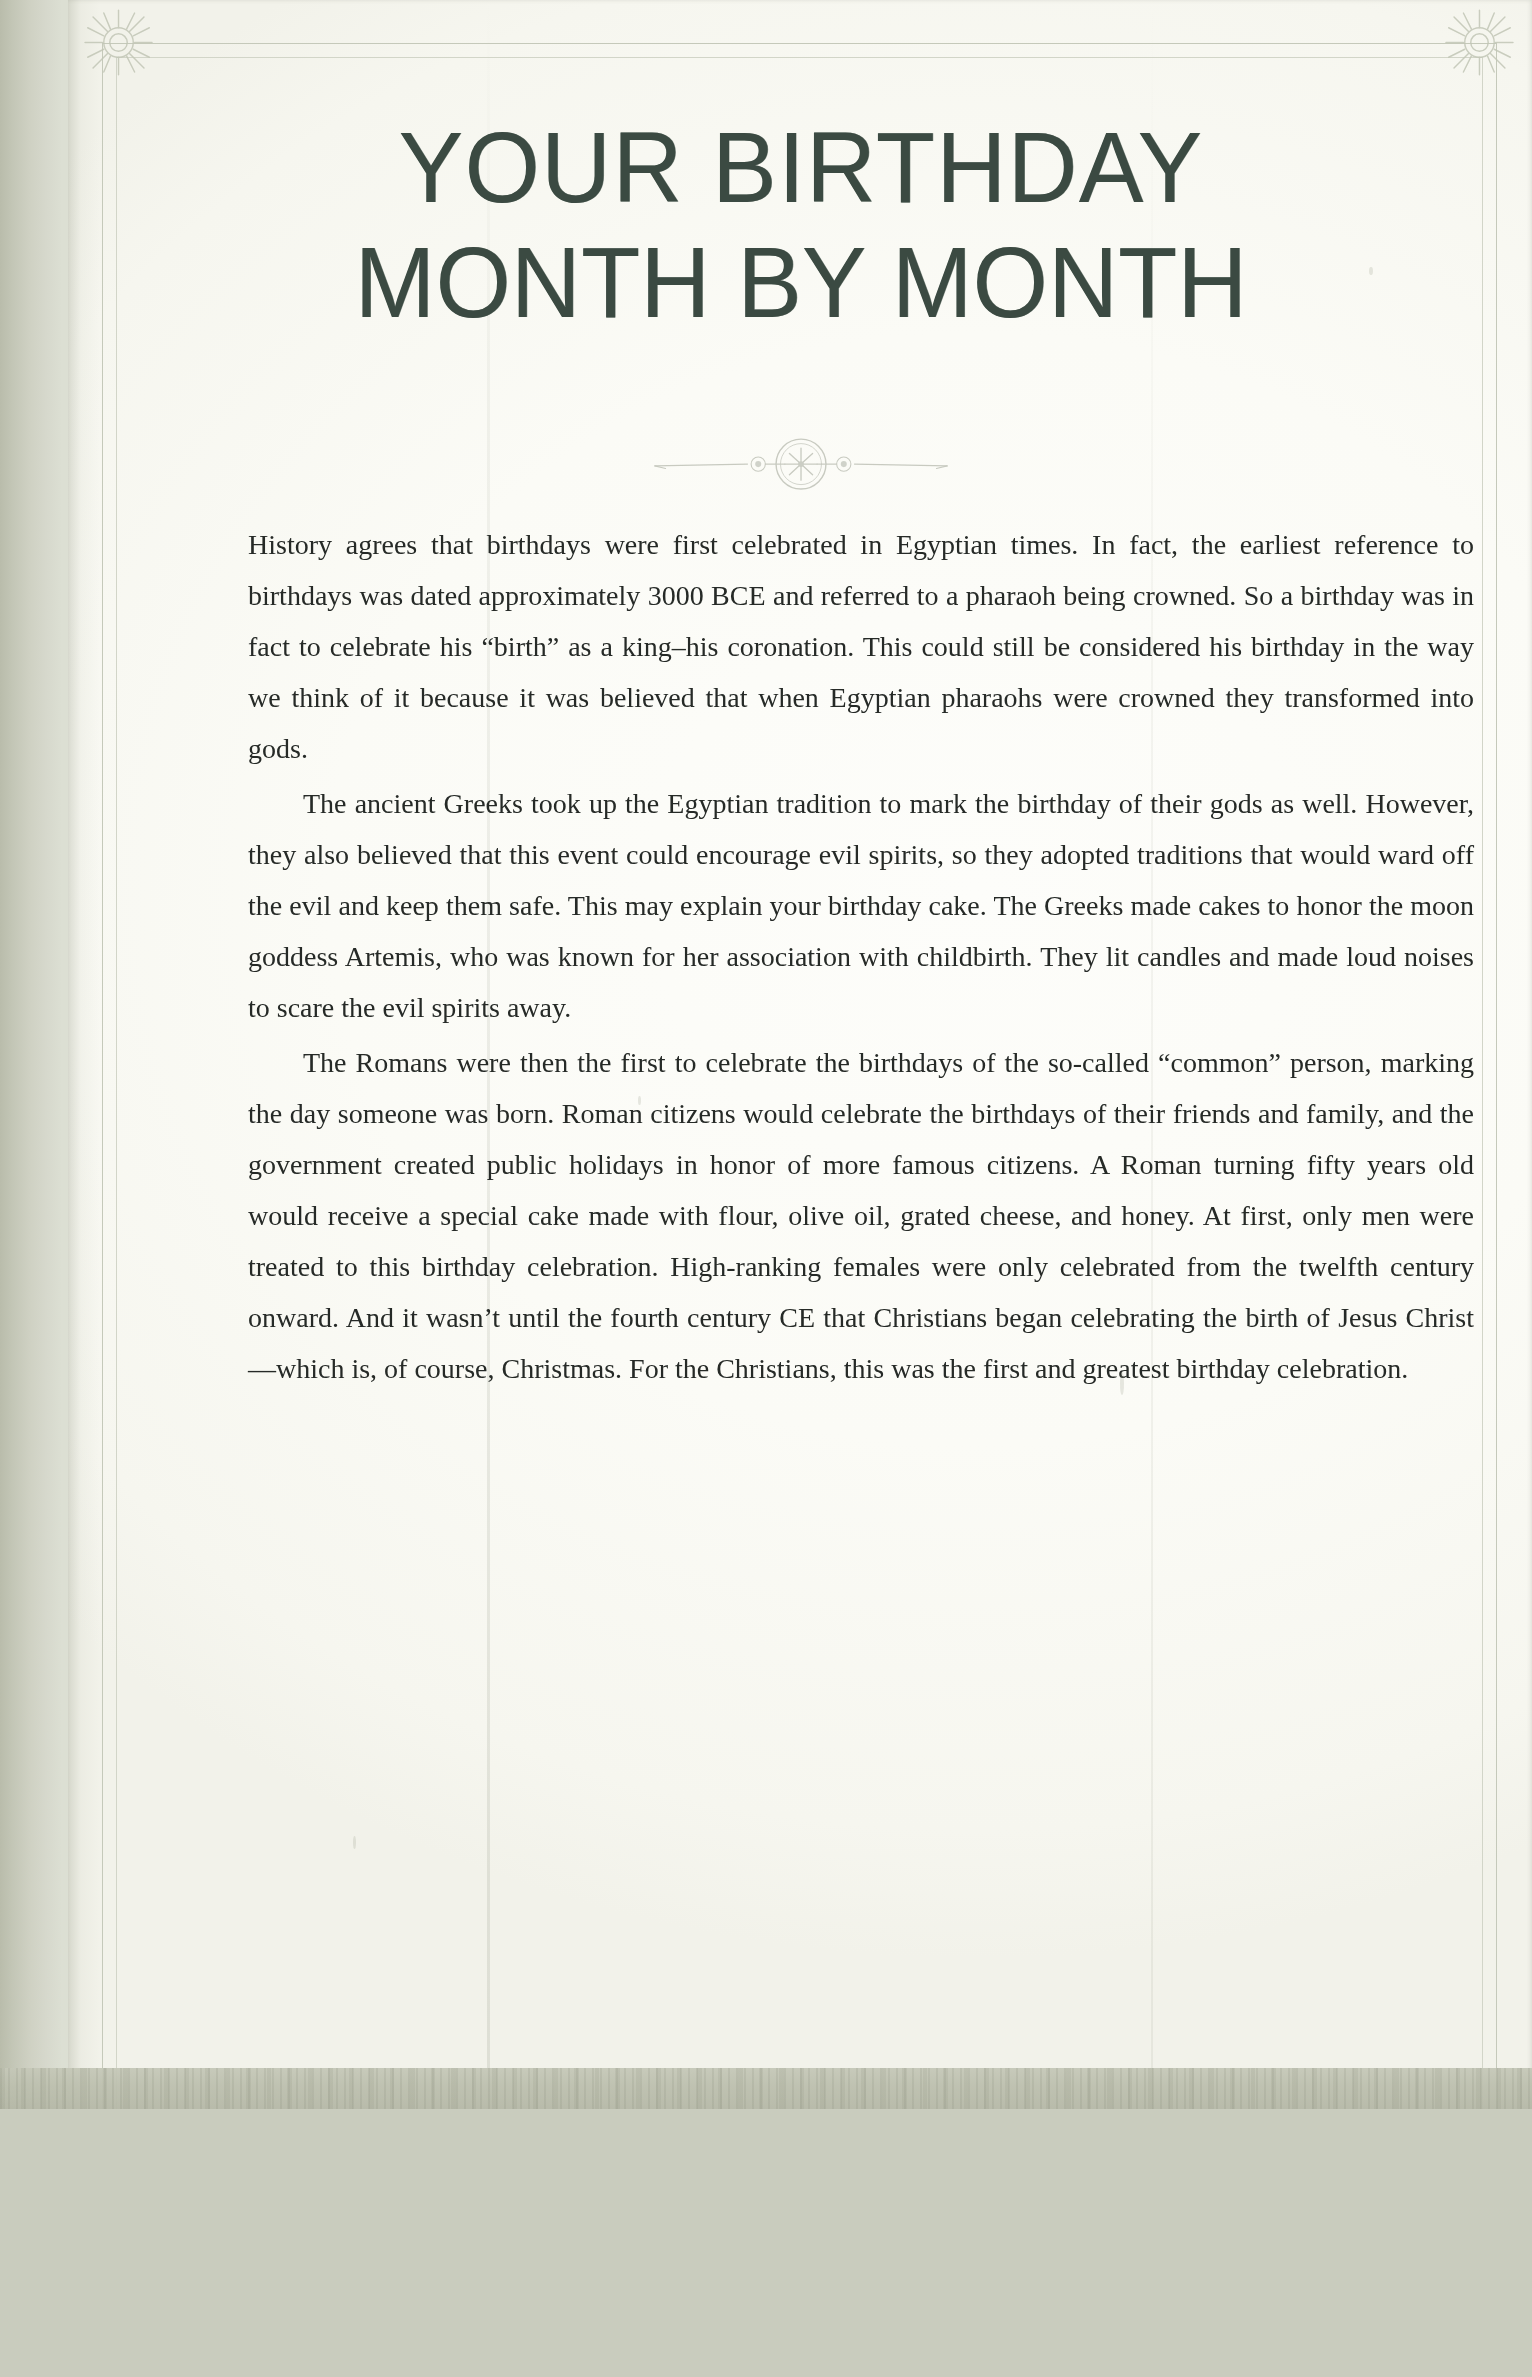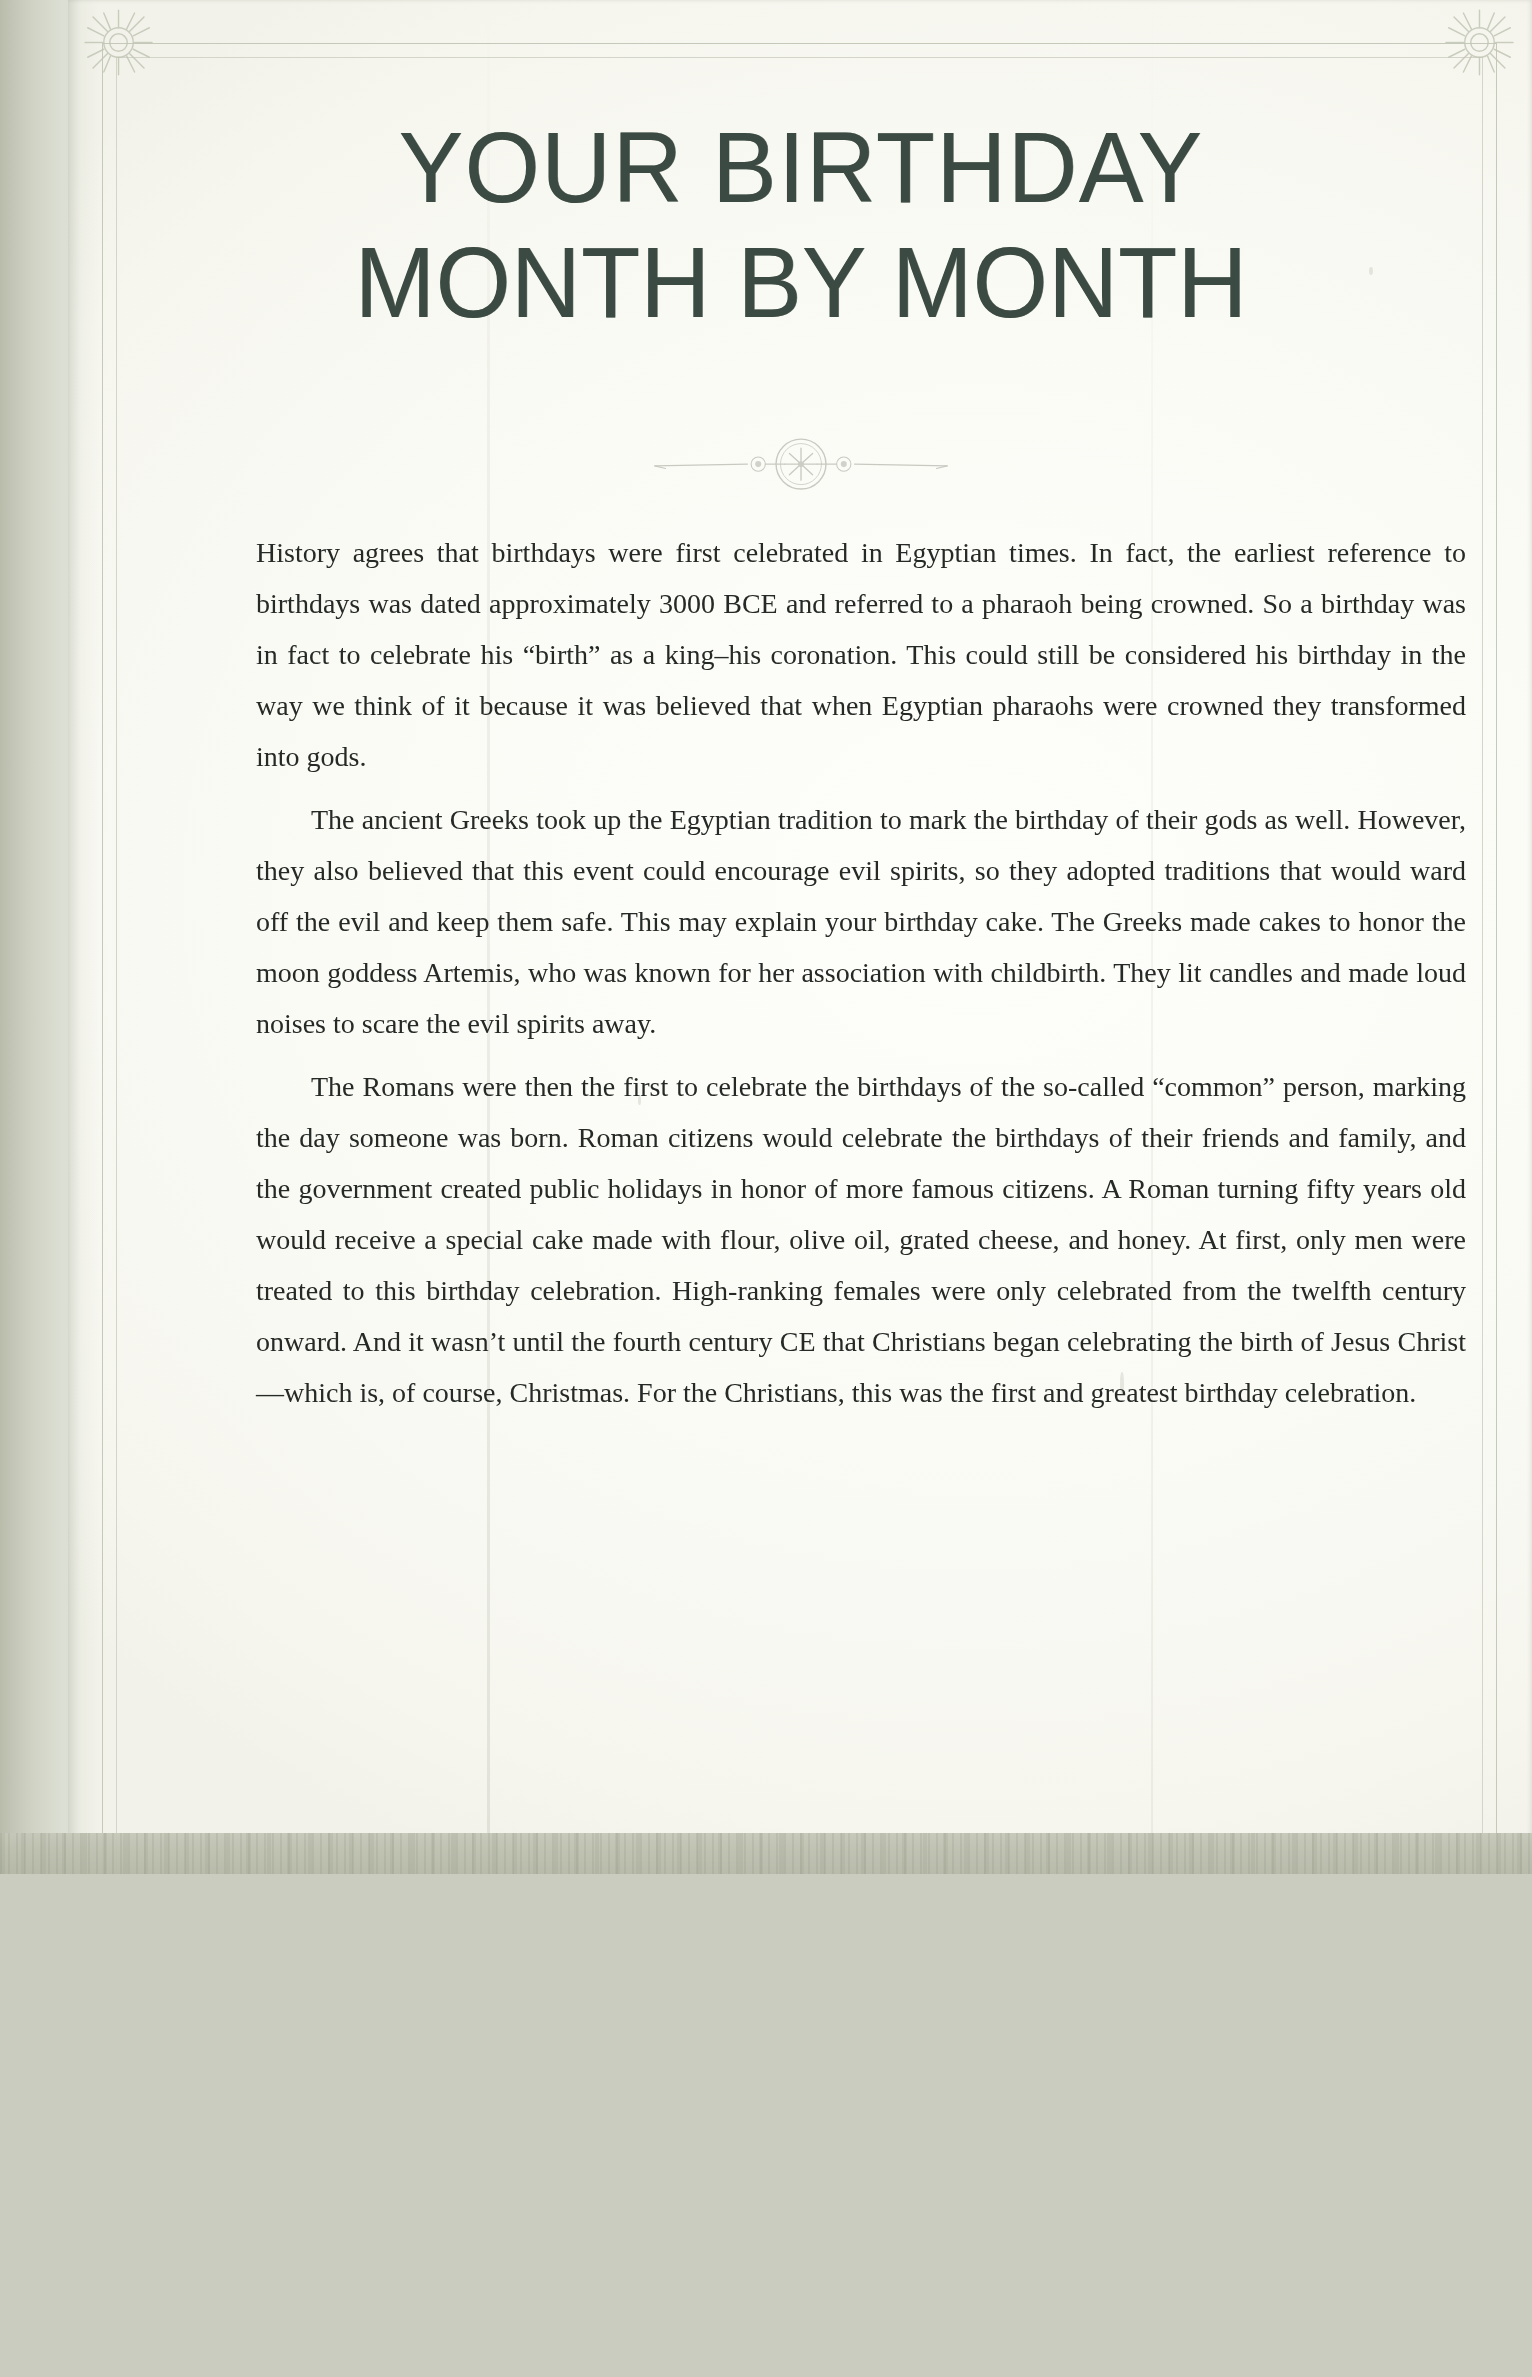--- a/index.html
+++ b/index.html
@@ -4,21 +4,21 @@
 <style>
   html, body {
     margin: 0;
     padding: 0;
     background: #c9ccbe;
   }
 
   #page-root {
     position: relative;
     width: 1533px;
-    height: 1874px;
+    height: 2109px;
     overflow: hidden;
     background: #cdd0c2;
     font-family: "Liberation Serif", "DejaVu Serif", serif;
   }
 
   
   .scan-bg {
     position: absolute;
     inset: 0;
     background:
@@ -155,21 +155,21 @@
     left: 176px;
     top: 515px;
     width: 1234px;
     color: #262a27;
     font-family: "Liberation Serif", "DejaVu Serif", serif;
     font-size: 28px;
     line-height: 51px;
     text-align: justify;
     text-justify: inter-word;
   }
-  .body-copy p { margin: 12px; }
+  .body-copy p { margin: 4px; }
   .body-copy p + p { text-indent: 55px; }
 
   
   .footer {
     position: absolute;
     left: 48px;
     right: 50px;
     bottom: 82px;
     height: 53px;
   }

